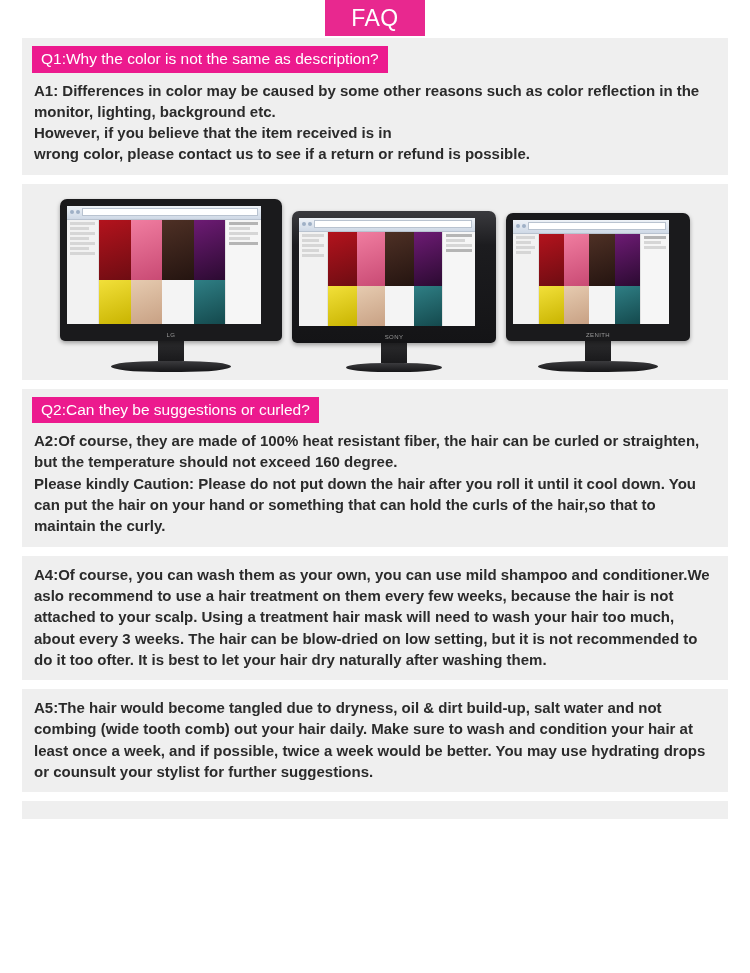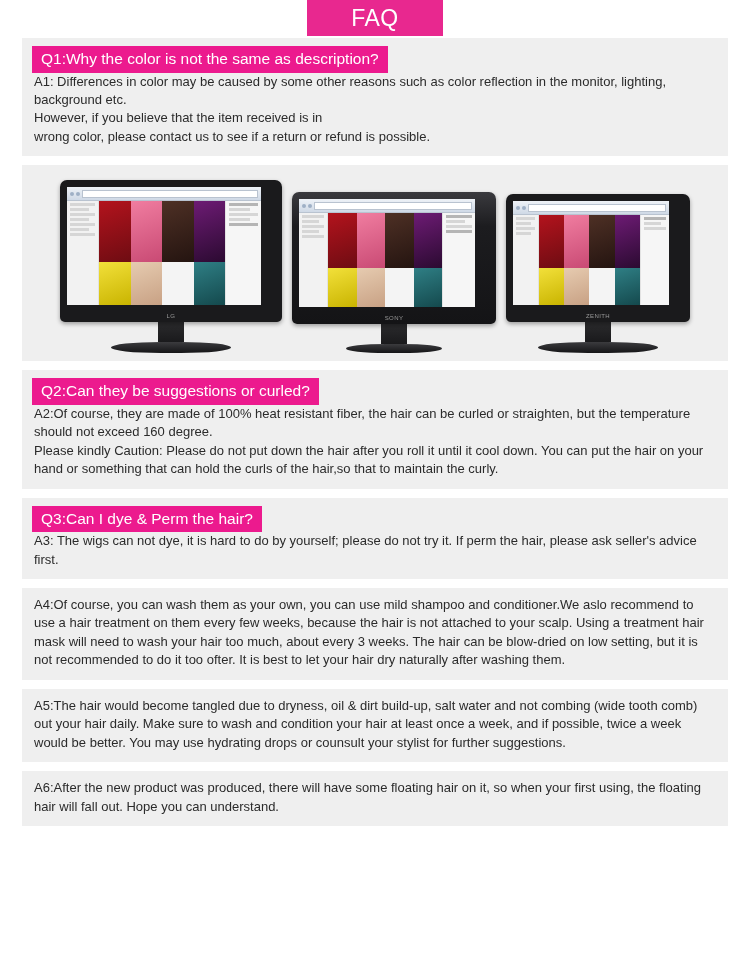--- a/index.html
+++ b/index.html
@@ -22,21 +22,21 @@
   }
 
   
   .faq-banner-row {
     display: flex;
     justify-content: center;
     align-items: flex-start;
     height: 38px;
   }
   .faq-banner {
-    width: 136px;
+    width: 100px;
     height: 36px;
     background: #e8288f;
     display: flex;
     align-items: center;
     justify-content: center;
   }
   .faq-banner-text {
     color: #ffffff;
     font-size: 23px;
     font-weight: 400;
@@ -53,30 +53,31 @@
     margin-bottom: 9px;
     padding: 8px 10px 10px 10px;
   }
   .q-tag {
     display: inline-block;
     background: #ec1a8e;
     color: #ffffff;
     font-size: 15.5px;
     line-height: 1;
     padding: 5px 9px 6px 9px;
-    margin-bottom: 0;
+    margin-bottom: 7px;
     white-space: nowrap;
   }
   .answer {
-    font-size: 13px;
+    font-size: 15px;
     line-height: 1.42;
     color: #2b2b2b;
     margin: 0;
     padding: 0 2px;
     white-space: pre-line;
+    font-weight: bold;
   }
 
   
   .monitors-block {
     background: #efefef;
     margin: 0 22px 9px 22px;
     padding: 6px 0 8px 0;
   }
   .monitors {
     position: relative;
@@ -368,33 +369,28 @@
   </div>
 
   <div class="faq-list">
 
     <div class="faq-block">
       <div class="q-tag">Q2:Can they be suggestions or curled?</div>
       <p class="answer">A2:Of course, they are made of 100% heat resistant fiber, the hair can be curled or straighten, but the temperature should not exceed 160 degree.
 Please kindly Caution: Please do not put down the hair after you roll it until it cool down. You can put the hair on your hand or something that can hold the curls of the hair,so that to maintain the curly.</p>
     </div>
 
-    <div class="faq-block">
-      <div class="q-tag">Q3:Can I dye &amp; Perm the hair?</div>
-      <p class="answer">A3: The wigs can not dye, it is hard to do by yourself; please do not try it. If perm the hair, please ask seller's advice first.</p>
-    </div>
 
     <div class="faq-block">
       <p class="answer">A4:Of course, you can wash them as your own, you can use mild shampoo and conditioner.We aslo recommend to use a hair treatment on them every few weeks, because the hair is not attached to your scalp. Using a treatment hair mask will need to wash your hair too much, about every 3 weeks. The hair can be blow-dried on low setting, but it is not recommended to do it too ofter. It is best to let your hair dry naturally after washing them.</p>
     </div>
 
     <div class="faq-block">
       <p class="answer">A5:The hair would become tangled due to dryness, oil &amp; dirt build-up, salt water and not combing (wide tooth comb) out your hair daily. Make sure to wash and condition your hair at least once a week, and if possible, twice a week would be better. You may use hydrating drops or counsult your stylist for further suggestions.</p>
     </div>
 
     <div class="faq-block">
-      <p class="answer">A6:After the new product was produced, there will have some floating hair on it, so when your first using, the floating hair will fall out. Hope you can understand.</p>
     </div>
 
   </div>
 
   <div class="tail-space"></div>
 </div>
 
 </body></html>

